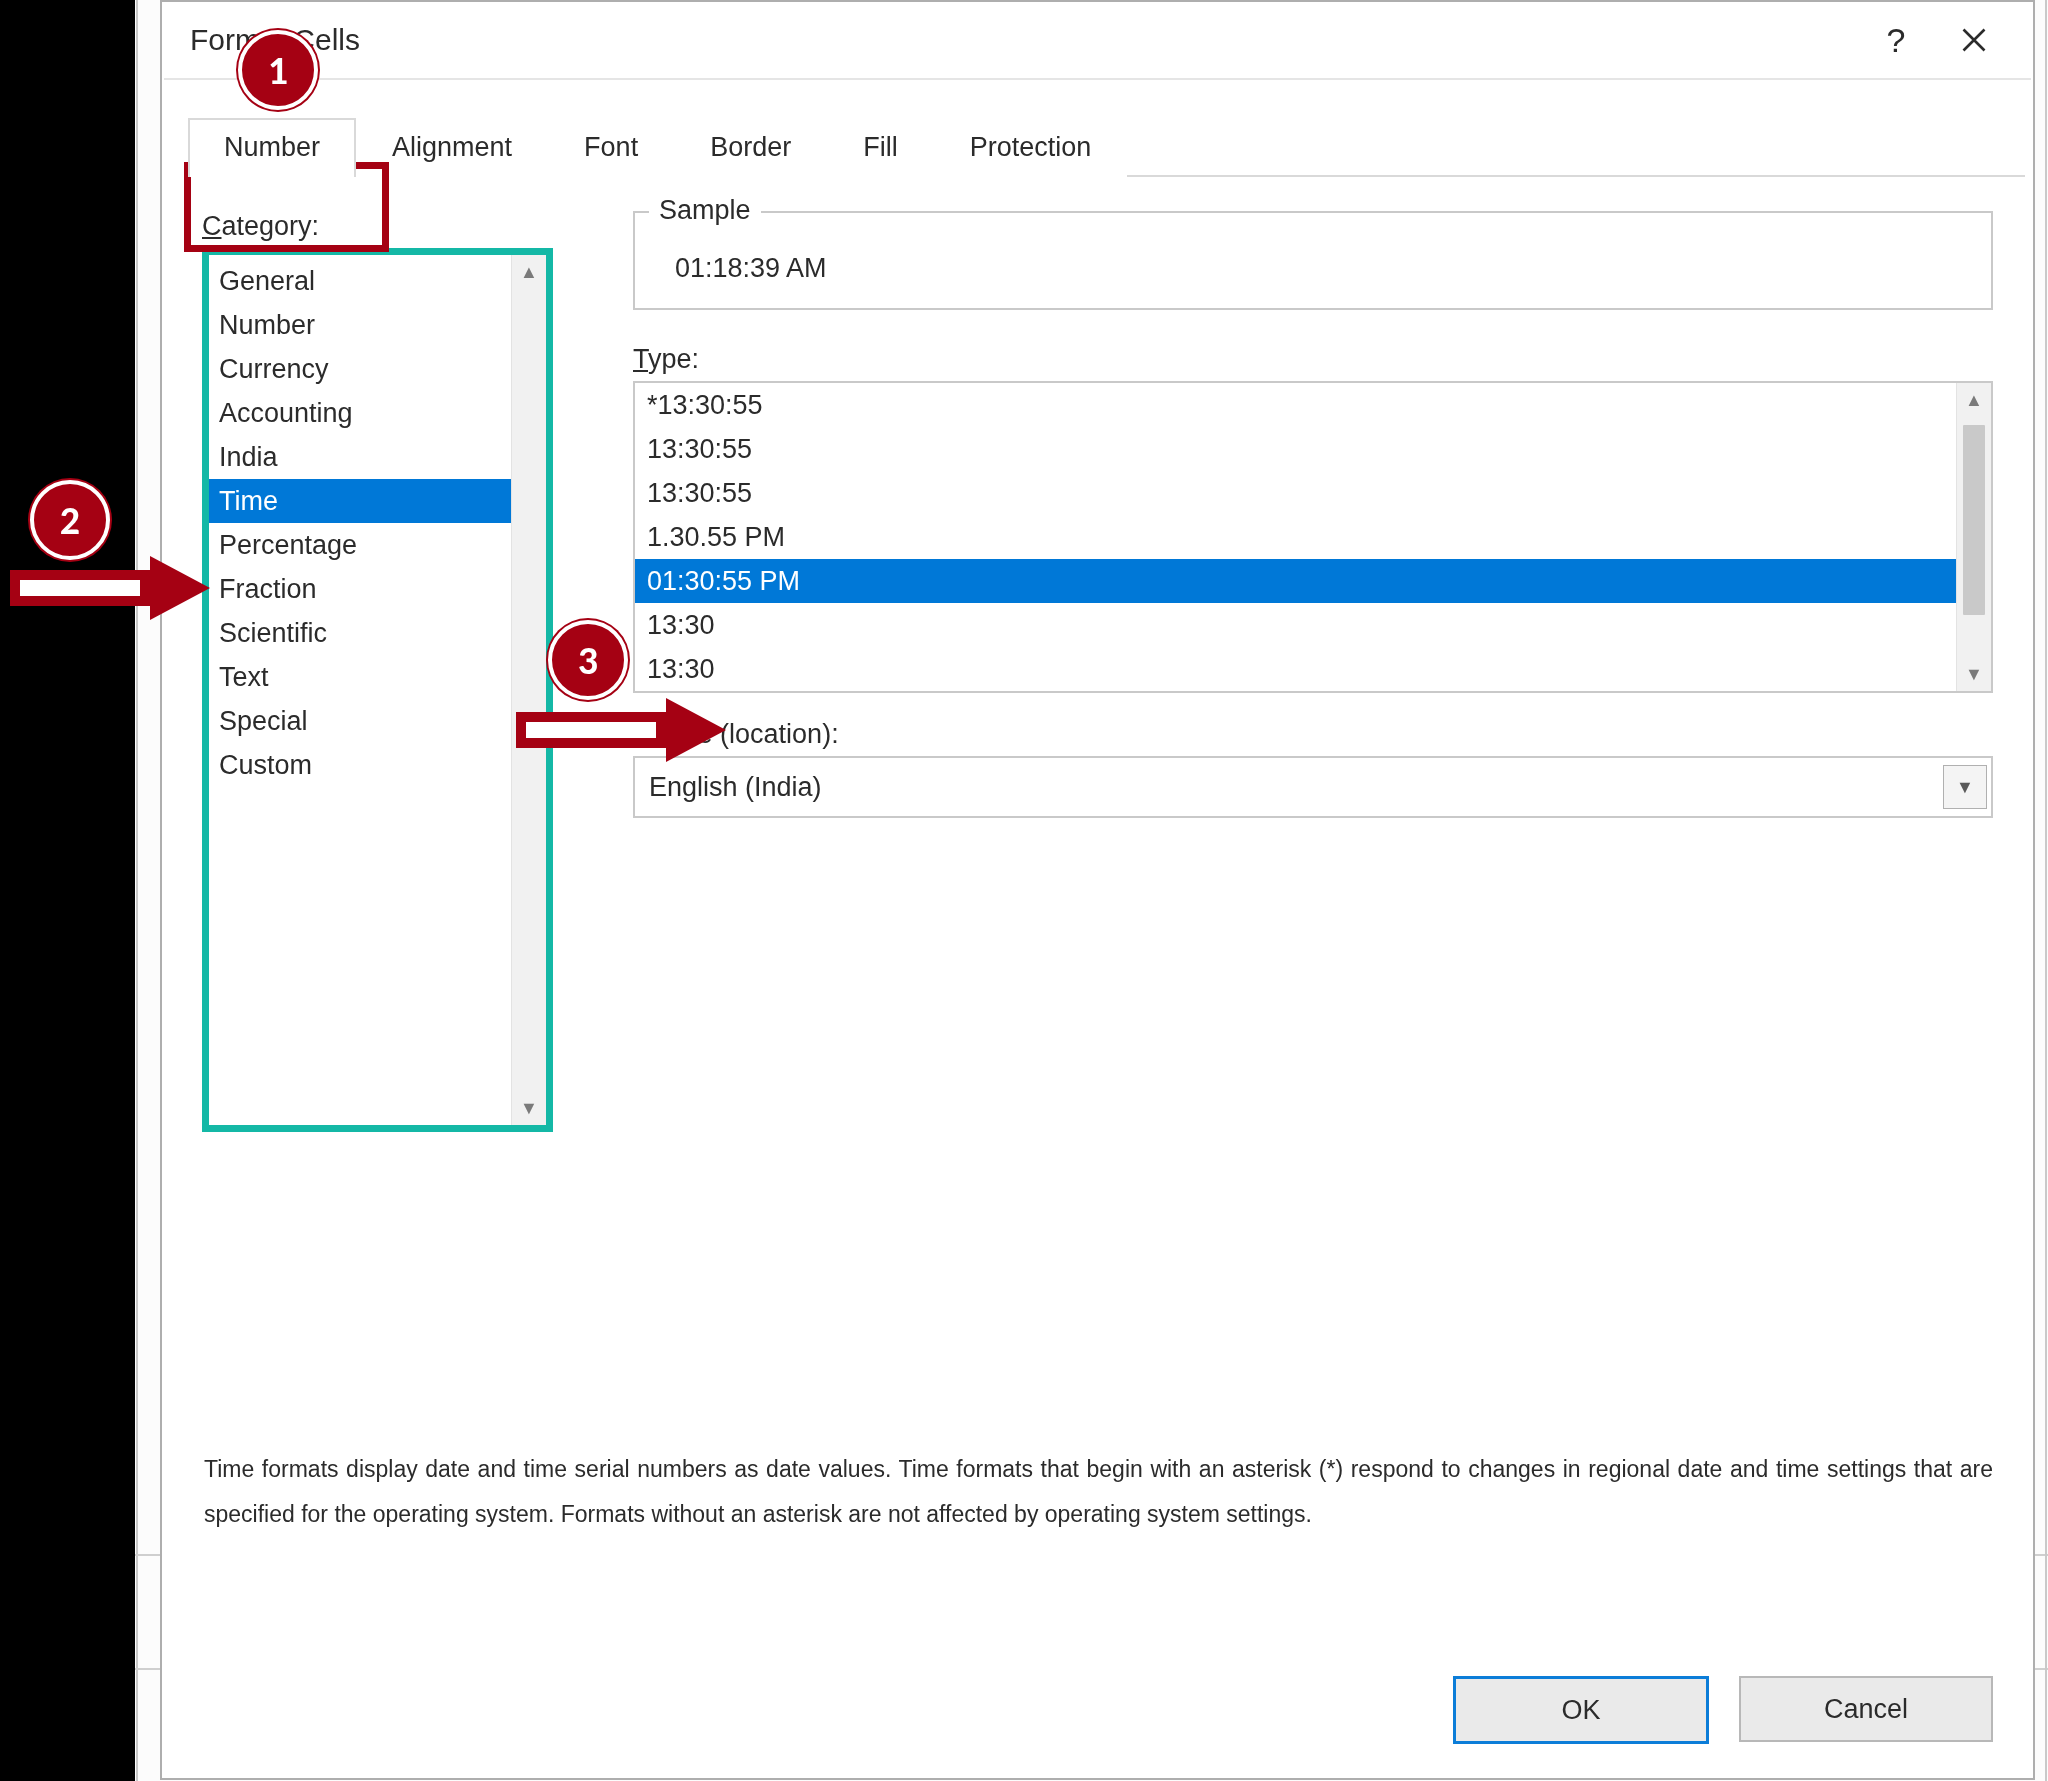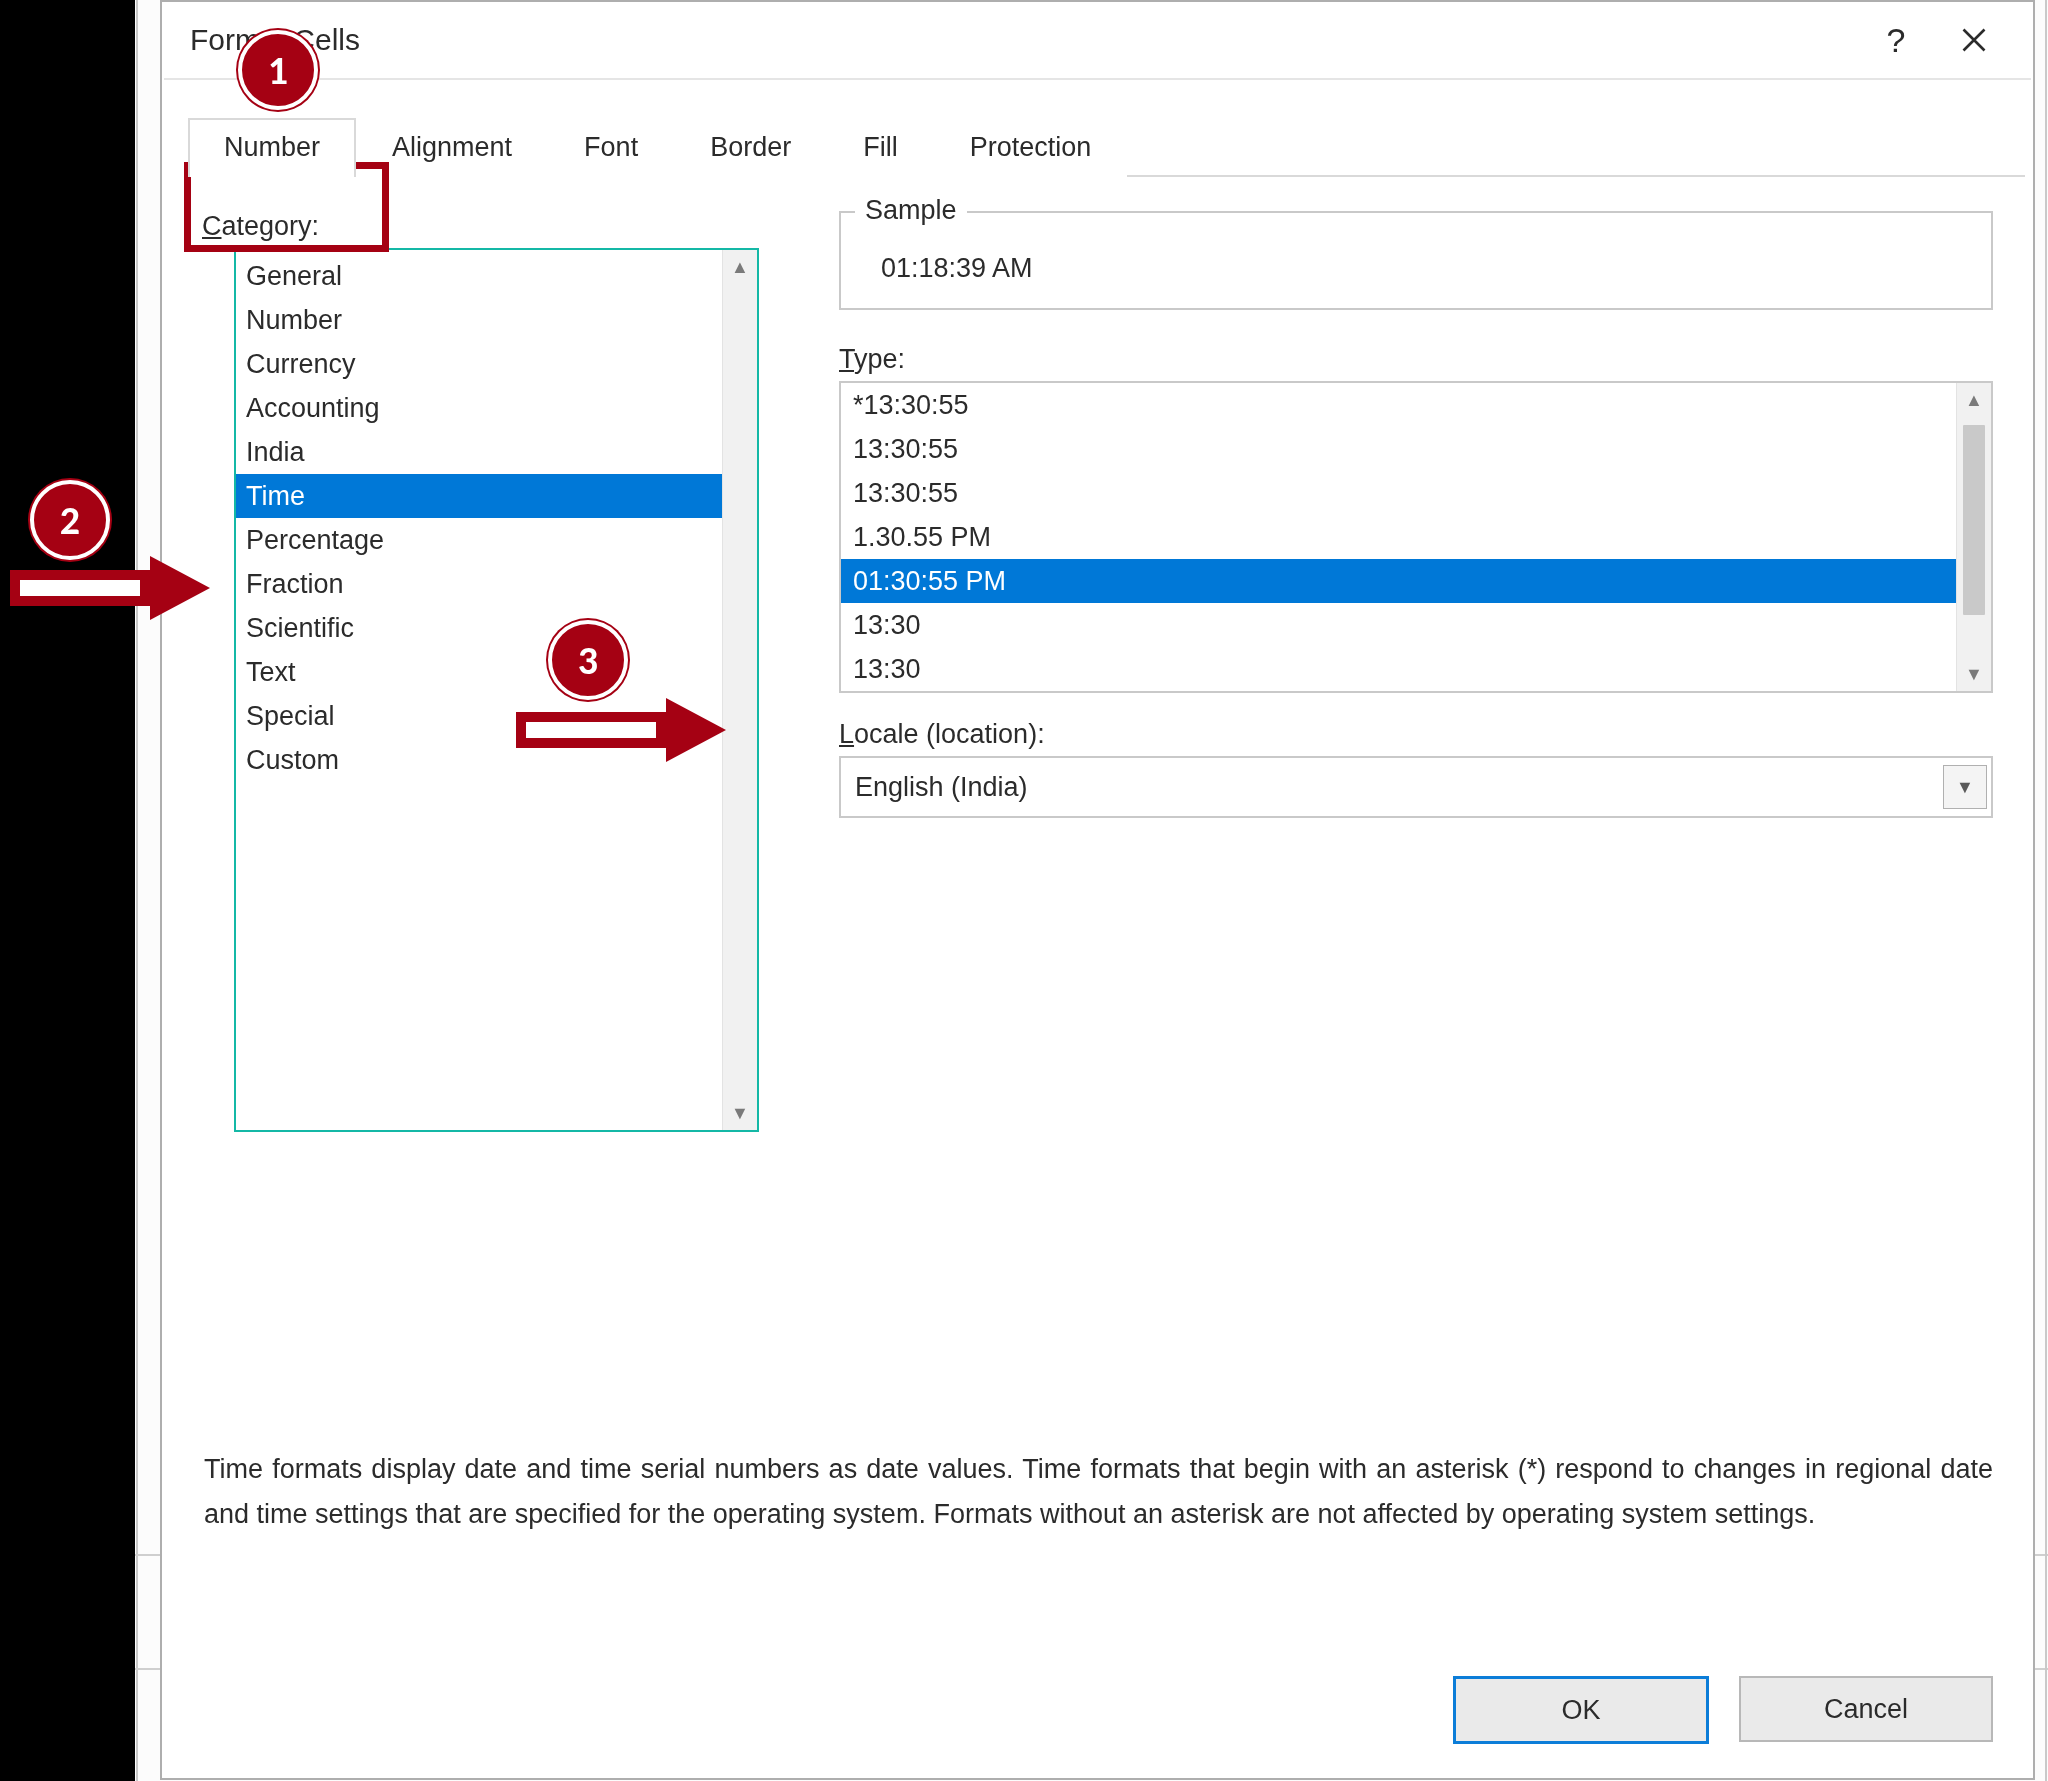--- a/index.html
+++ b/index.html
@@ -117,27 +117,26 @@
   }
   .underline-first::first-letter{ text-decoration:underline; }
 
   .layout{
     display:flex;
     gap:80px;
   }
 
   
   .cat-box{
-    width:525px;
+    width:351px;
     height:884px;
-    border:2px solid #14b8a6;
+    border:7px solid #14b8a6;
     box-sizing:border-box;
     position:relative;
     display:flex;
-    margin-left:32px;
   }
   .cat-items{
     flex:1;
     overflow:hidden;
     padding:4px 0;
     font-size:27px;
     line-height:44px;
   }
   .cat-items div{
     padding:0 10px;
@@ -224,21 +223,21 @@
     background:#f4f4f4;
     margin-left:auto;
     font-size:18px;color:#5a5a5a;
   }
 
   
   .desc{
     position:absolute;
     left:42px; right:40px;
     top:1270px;
-    font-size:27px;
+    font-size:23px;
     line-height:45px;
     text-align:justify;
   }
 
   
   .btn-row{
     position:absolute;
     right:40px; bottom:34px;
     display:flex;
     gap:30px;

